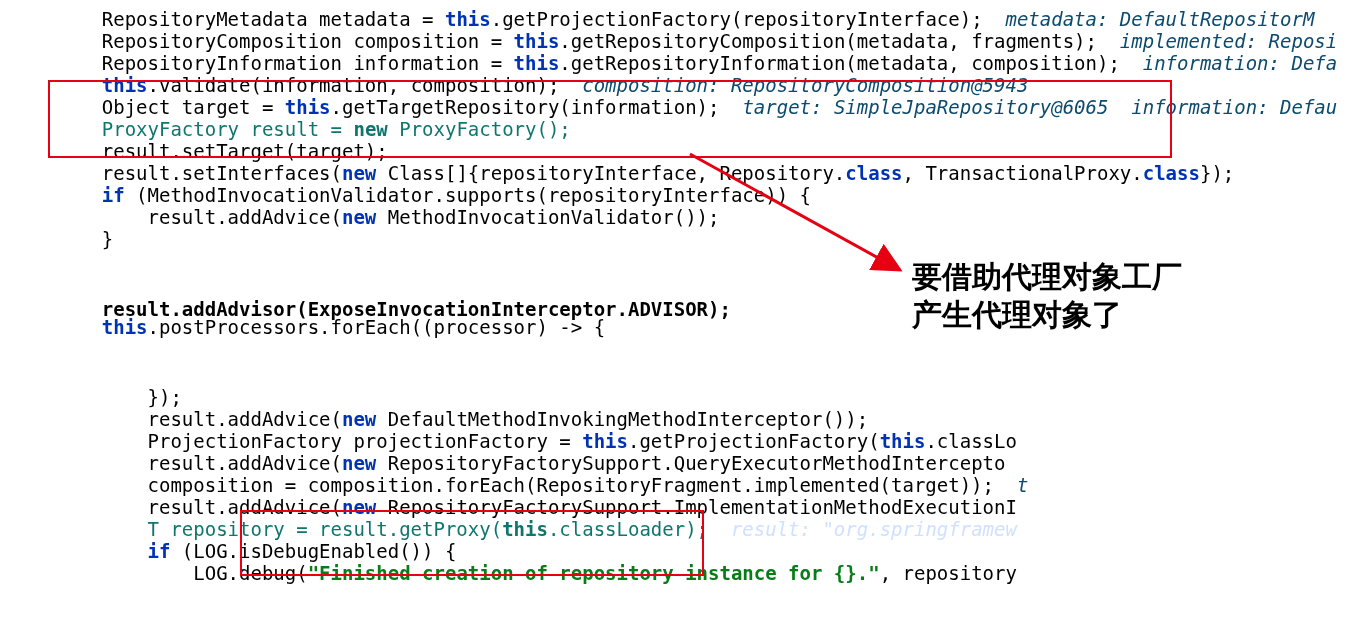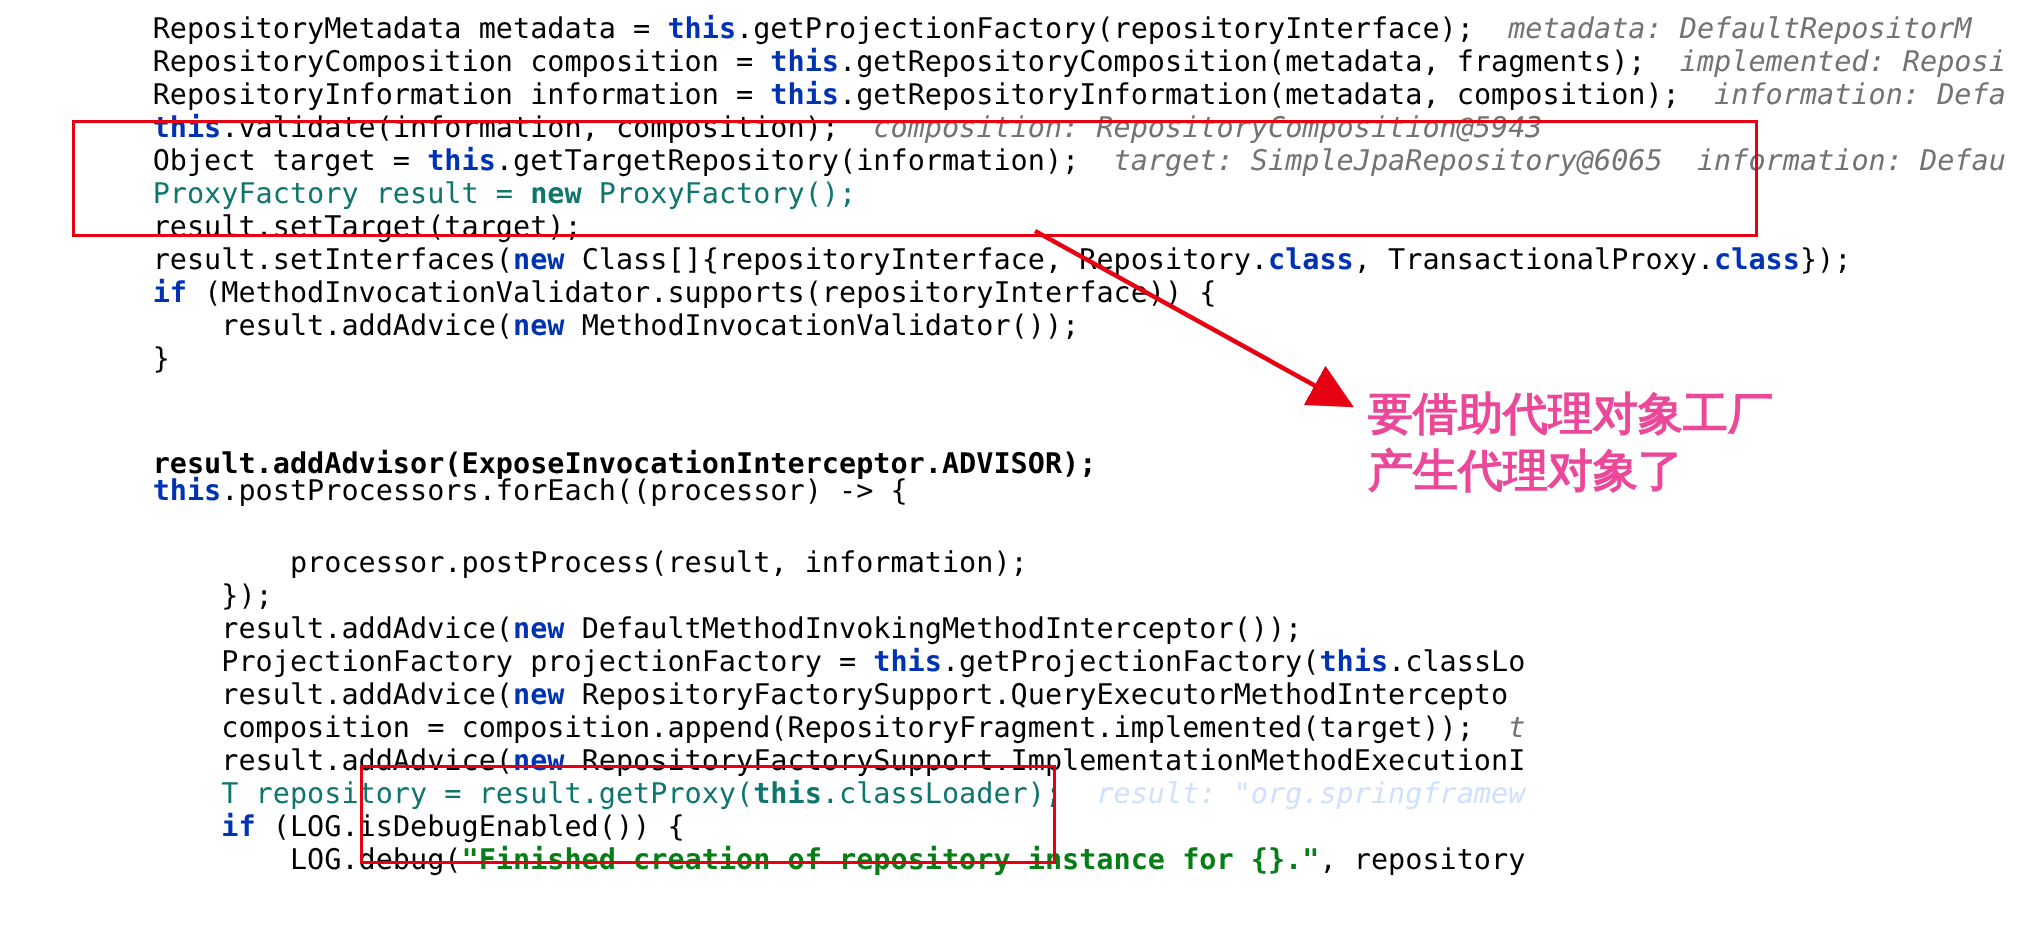--- a/index.html
+++ b/index.html
@@ -2,26 +2,26 @@
 <html><head>
 <meta charset="utf-8">
 <style>
   html,body{margin:0;padding:0;background:#fff;font-family:"Menlo","Consolas","DejaVu Sans Mono",monospace;font-size:19px;line-height:22px;color:#000;overflow:hidden}
   #root{position:relative;width:1360px;height:623px;overflow:hidden}
   .gutter{position:absolute;left:0;top:0;width:50px;height:623px;background:#fff}
   .code{position:absolute;left:56px;top:0;width:1304px;white-space:pre}
   .ln{height:22px}
   .kw{color:#0033B3;font-weight:bold}
   .lit{color:#067D17;font-weight:bold}
-  .hint{color:#737373;font-style:italic}
+  .hint{color:#0c4a6e;font-style:italic}
   .hlrow{position:absolute;left:0;width:1360px;height:22px;background:#2F65CA;z-index:-1}
   .dimrow{position:absolute;left:0;width:1360px;height:22px;background:#F6E6E6;z-index:-2}
   .sel{color:#0f766e}
   .box{position:absolute;border:2px solid #E60012;background:transparent;pointer-events:none}
-  .anno{position:absolute;color:#ec4899;font-family:"PingFang SC","Microsoft YaHei",sans-serif;font-size:30px;font-weight:600;line-height:38px;pointer-events:none}
+  .anno{position:absolute;color:#000000;font-family:"PingFang SC","Microsoft YaHei",sans-serif;font-size:30px;font-weight:600;line-height:38px;pointer-events:none}
   svg.arrow{position:absolute;pointer-events:none}
 </style>
 </head>
 <body>
 <div id="root">
 
 <div class="gutter"></div>
 
 <div class="dimrow" style="top: 52px;"></div>
     <div class="hlrow" style="top: 118px;"></div>
@@ -35,26 +35,26 @@
       <div class="ln code" style="top: 118px; color: rgb(255, 255, 255);"><span>    </span><span class="sel">ProxyFactory result = </span><span class="kw sel">new</span><span class="sel"> ProxyFactory();</span></div>
       <div class="ln code" style="top: 140px;"><span>    </span><span>result.setTarget(target);</span></div>
       <div class="ln code" style="top: 162px;"><span>    </span><span>result.setInterfaces(</span><span class="kw">new</span><span> Class[]{repositoryInterface, Repository.</span><span class="kw">class</span><span>, TransactionalProxy.</span><span class="kw">class</span><span>});</span></div>
       <div class="ln code" style="top: 184px;"><span>    </span><span class="kw">if</span><span> (MethodInvocationValidator.supports(repositoryInterface)) {</span></div>
       <div class="ln code" style="top: 206px;"><span>        </span><span>result.addAdvice(</span><span class="kw">new</span><span> MethodInvocationValidator());</span></div>
       <div class="ln code" style="top: 228px;"><span>    </span><span>}</span></div>
       <div class="ln code" style="top: 250px;"><span>    </span><span></span></div>
       <div class="ln code" style="top: 272px;"><span>    </span></div>
       <div class="ln code" style="top: 298px; font-weight: bold;"><span>    </span><span>result.addAdvisor(ExposeInvocationInterceptor.ADVISOR);</span></div>
       <div class="ln code" style="top: 316px;"><span>    </span><span class="kw">this</span><span>.postProcessors.forEach((processor) -&gt; {</span></div>
-      <div class="ln code" style="top: 364px;"><span>            </span><span>processor.postProcess(result, information);</span></div>
+      <div class="ln code" style="top: 364px;"><span>            </span></div>
       <div class="ln code" style="top: 386px;"><span>        </span><span>});</span></div>
       <div class="ln code" style="top: 408px;"><span>        </span><span>result.addAdvice(</span><span class="kw">new</span><span> DefaultMethodInvokingMethodInterceptor());</span></div>
       <div class="ln code" style="top: 430px;"><span>        </span><span>ProjectionFactory projectionFactory = </span><span class="kw">this</span><span>.getProjectionFactory(</span><span class="kw">this</span><span>.classLo</span></div>
       <div class="ln code" style="top: 452px;"><span>        </span><span>result.addAdvice(</span><span class="kw">new</span><span> RepositoryFactorySupport.QueryExecutorMethodIntercepto</span></div>
-      <div class="ln code" style="top: 474px;"><span>        </span><span>composition = composition.append(RepositoryFragment.implemented(target));  </span><span class="hint">t</span></div>
+      <div class="ln code" style="top: 474px;"><span>        </span><span>composition = composition.forEach(RepositoryFragment.implemented(target));  </span><span class="hint">t</span></div>
       <div class="ln code" style="top: 496px;"><span>        </span><span>result.addAdvice(</span><span class="kw">new</span><span> RepositoryFactorySupport.ImplementationMethodExecutionI</span></div>
       <div class="ln code" style="top: 518px; color: rgb(255, 255, 255);"><span>        </span><span class="sel">T repository = result.getProxy(</span><span class="kw sel">this</span><span class="sel">.classLoader);  </span><span class="hint sel" style="color: rgb(208, 224, 255);">result: "org.springframew</span></div>
       <div class="ln code" style="top: 540px;"><span>        </span><span class="kw">if</span><span> (LOG.isDebugEnabled()) {</span></div>
       <div class="ln code" style="top: 562px;"><span>            </span><span>LOG.debug(</span><span class="lit">"Finished creation of repository instance for {}."</span><span>, repository</span></div>
     </div>
 
 <div id="boxes">
       <div class="box" style="left: 48px; top: 80px; width: 1120px; height: 74px;"></div>
       <div class="box" style="left: 240px; top: 510px; width: 460px; height: 62px;"></div>
     </div>

